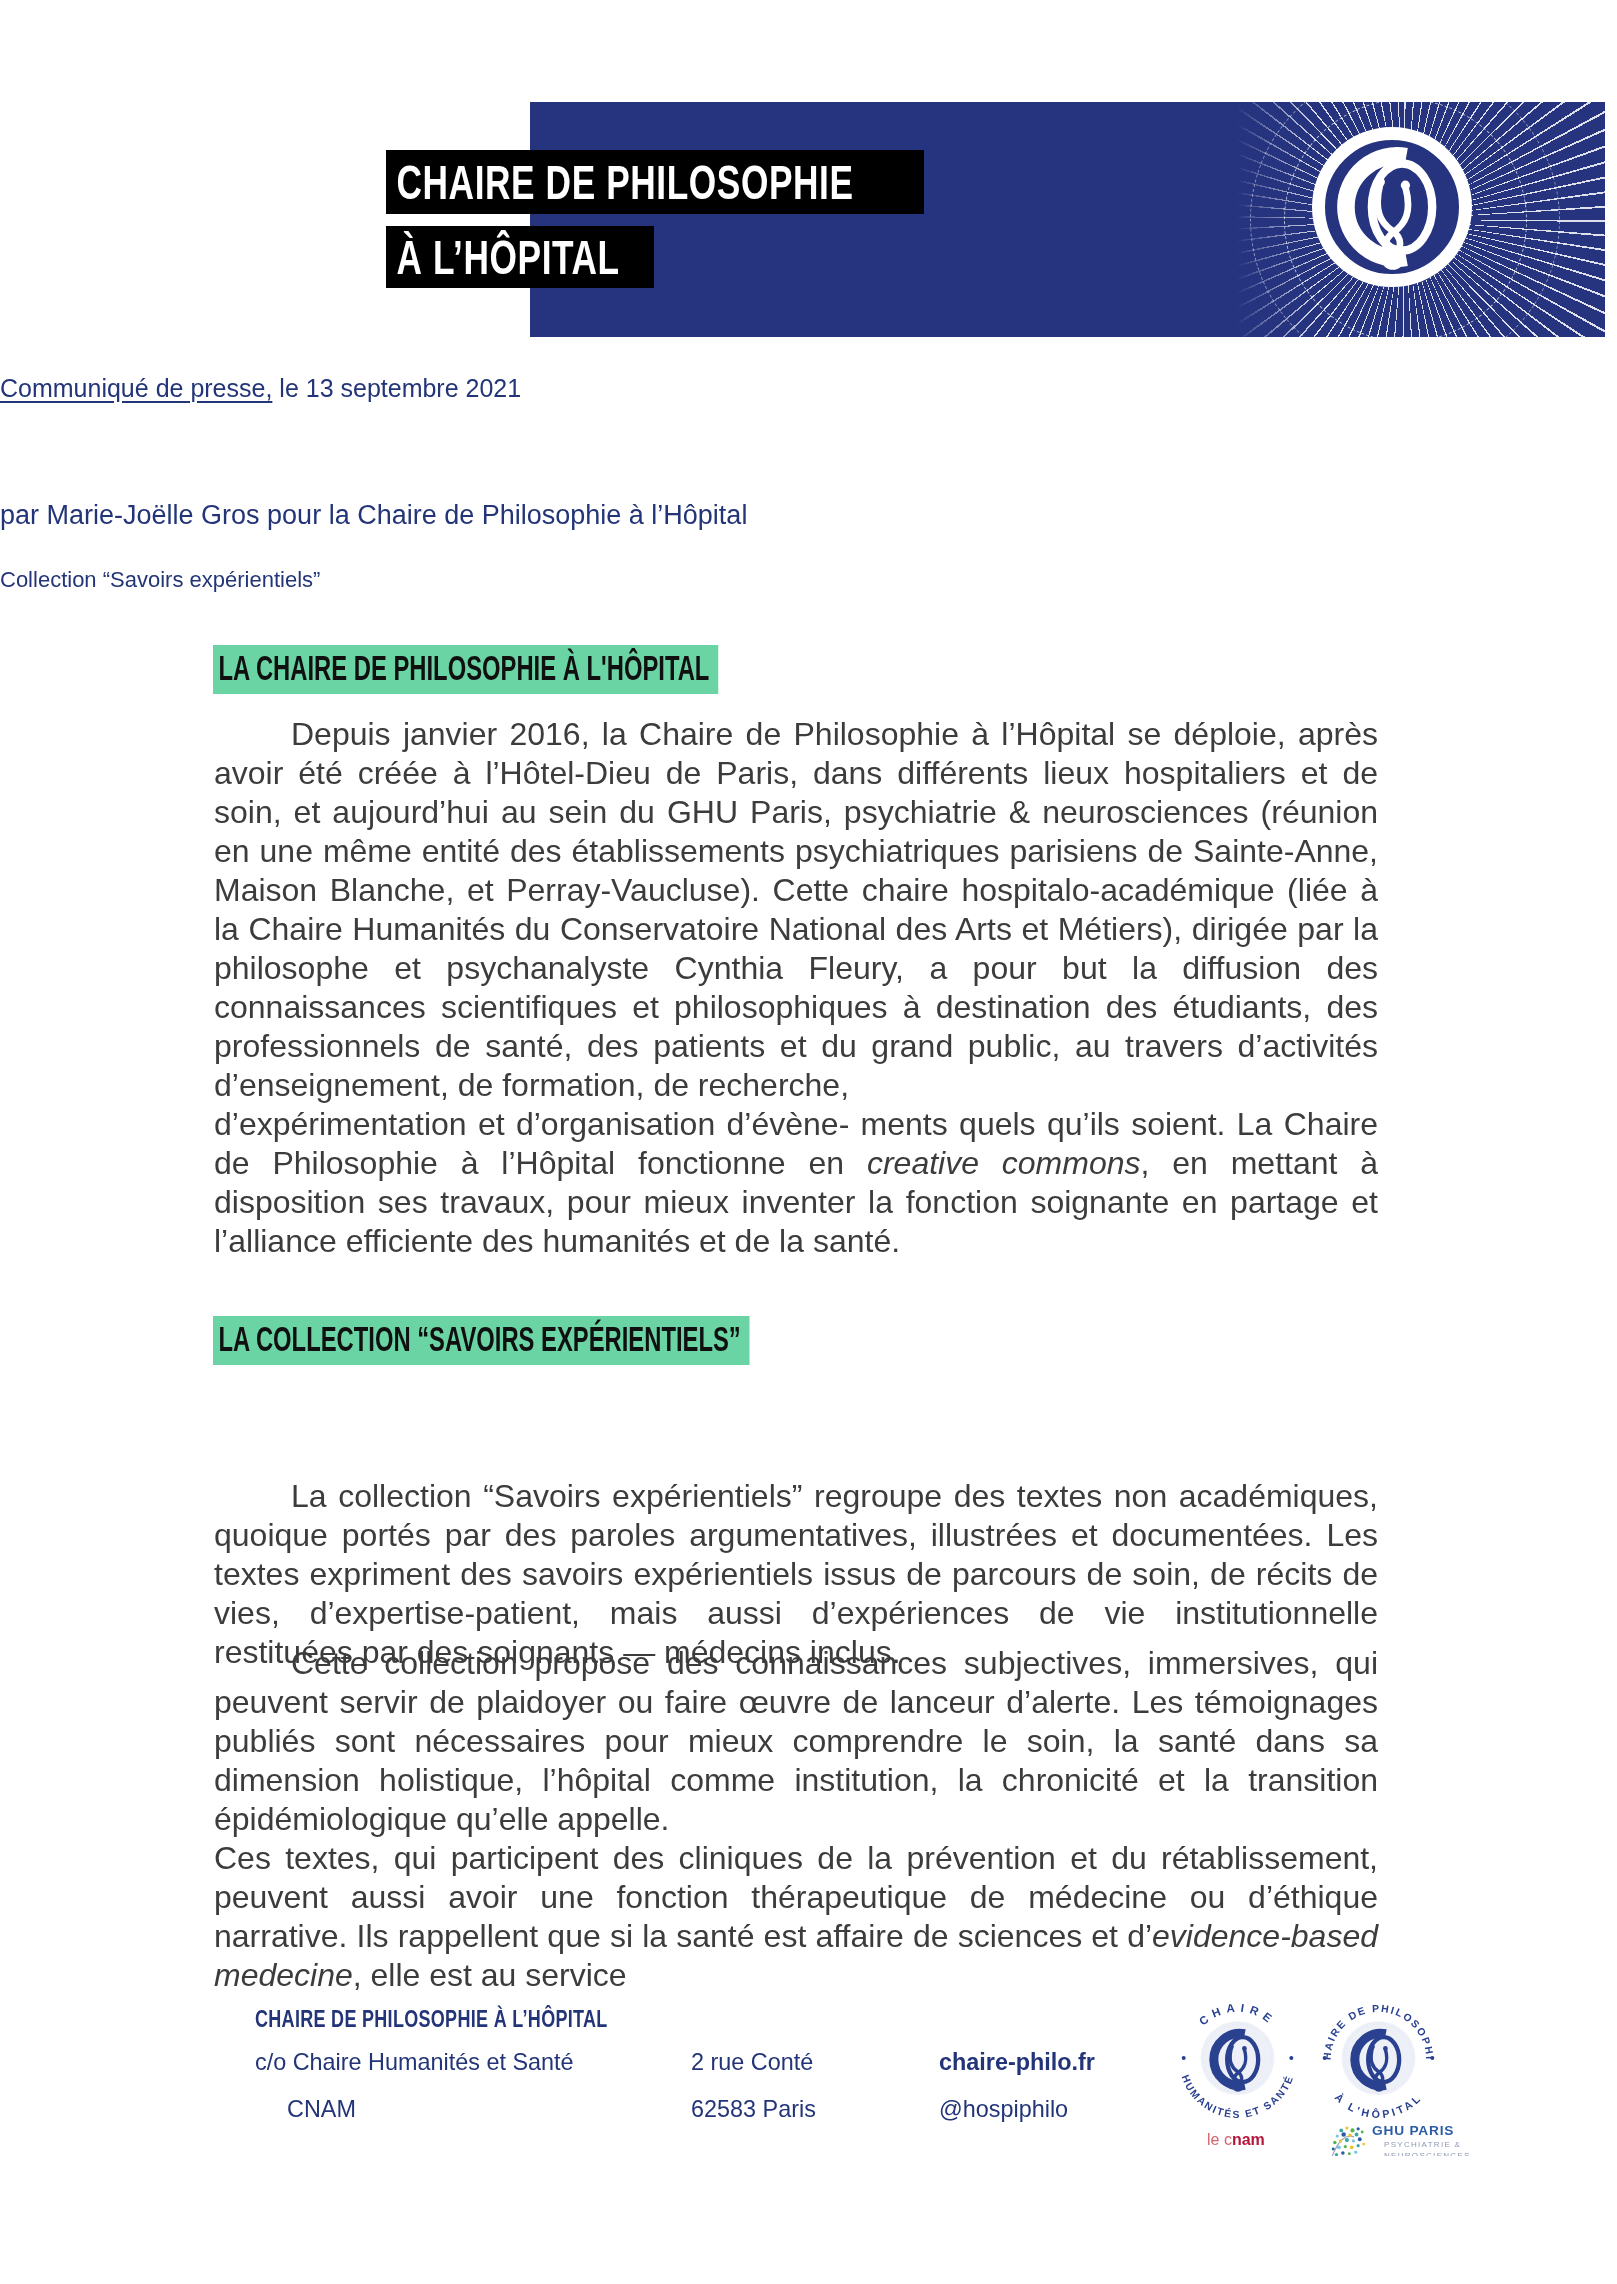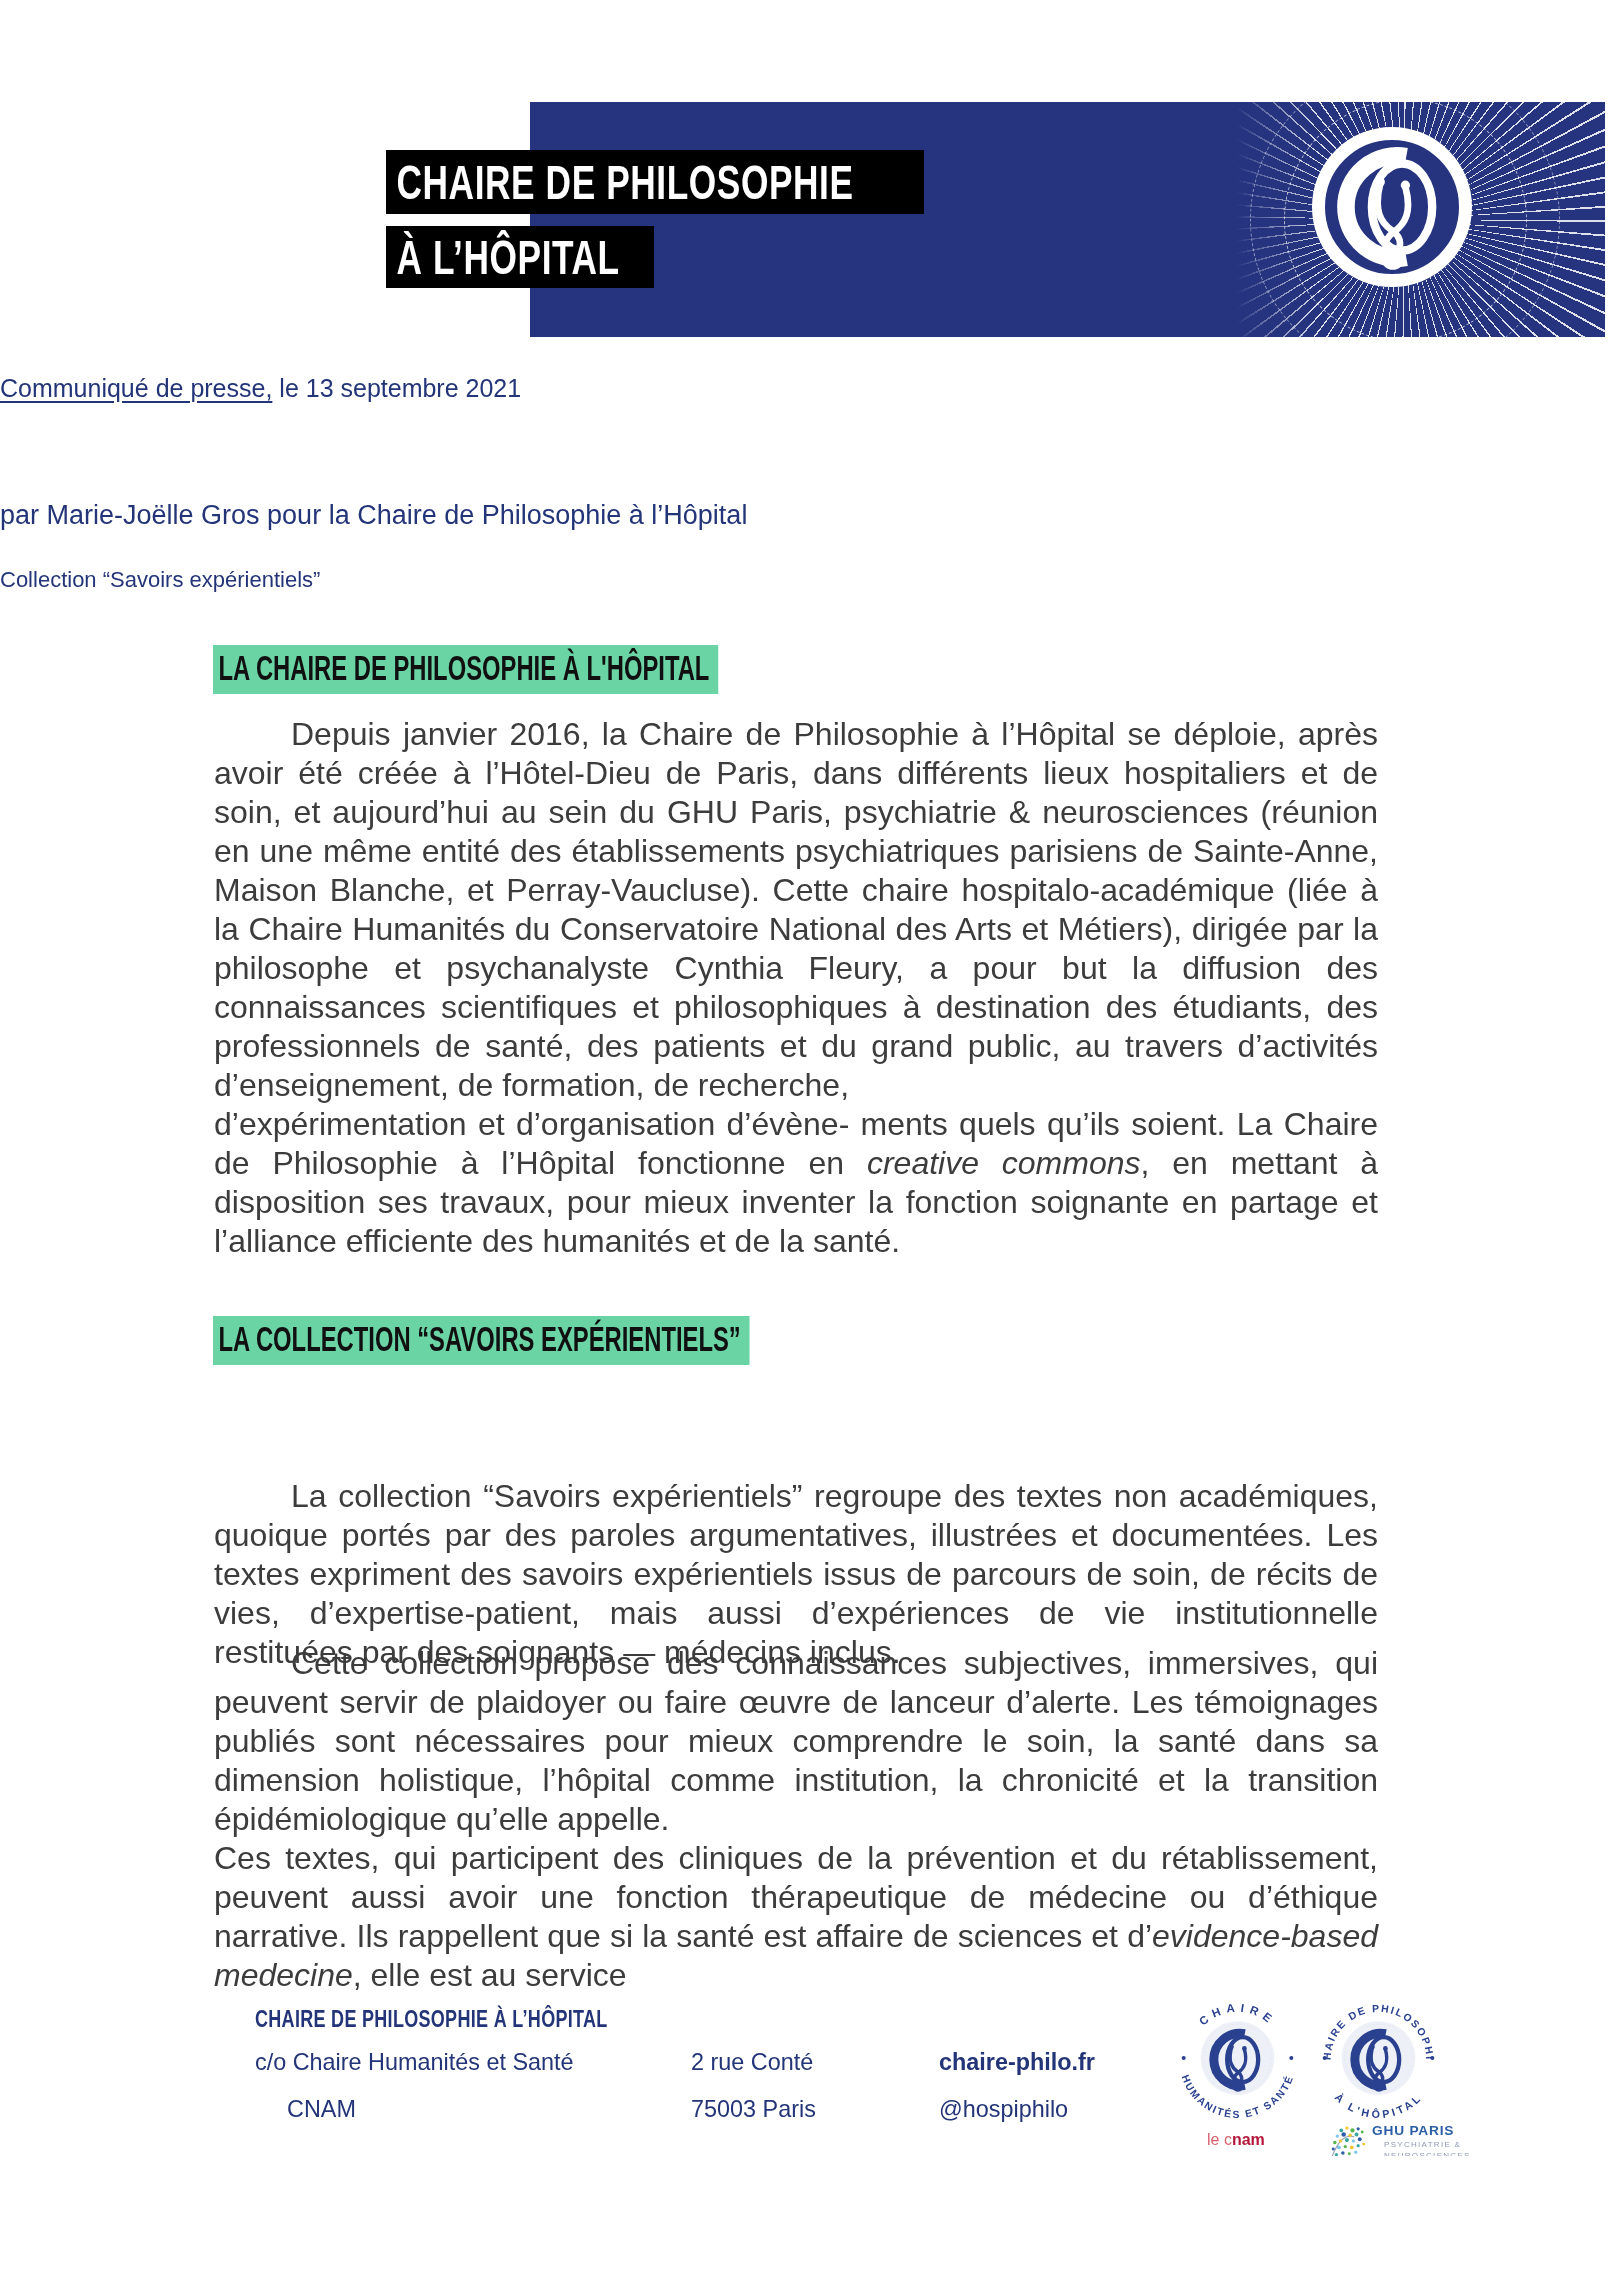--- a/index.html
+++ b/index.html
@@ -134,21 +134,21 @@
   </div>
   <div class="body-block b3">
     <p class="indent">Cette collection propose des connaissances subjectives, immersives, qui peuvent servir de plaidoyer ou faire œuvre de lanceur d’alerte. Les témoignages publiés sont nécessaires pour mieux comprendre le soin, la santé dans sa dimension holistique, l’hôpital comme institution, la chronicité et la transition épidémiologique qu’elle appelle.</p>
     <p><span>Ces textes, qui participent des cliniques de la prévention et du rétablissement, peuvent aussi avoir une fonction thérapeutique de médecine ou d’éthique narrative. Ils rappellent que si la santé est affaire de sciences et d’</span><i>evidence-based medecine</i><span>, elle est au service</span></p>
   </div>
 
   <div class="fitem f-org">CHAIRE DE PHILOSOPHIE À L’HÔPITAL</div>
   <div class="fitem f-l1">c/o Chaire Humanités et Santé</div>
   <div class="fitem f-l2">CNAM</div>
   <div class="fitem f-a1">2 rue Conté</div>
-  <div class="fitem f-a2">75003 Paris</div>
+  <div class="fitem f-a2">62583 Paris</div>
   <div class="fitem f-site">chaire-philo.fr</div>
   <div class="fitem f-social">@hospiphilo</div>
 
   <div class="logo logo1">
     <svg viewBox="0 0 160 160">
       <defs>
         <path id="tp1a" d="M 18,84 A 62,62 0 0 1 142,84"></path>
         <path id="tp1b" d="M 4,84 A 76,76 0 0 0 156,84"></path>
       </defs>
       <circle cx="80" cy="82" r="48" fill="#eef0f8"></circle>

